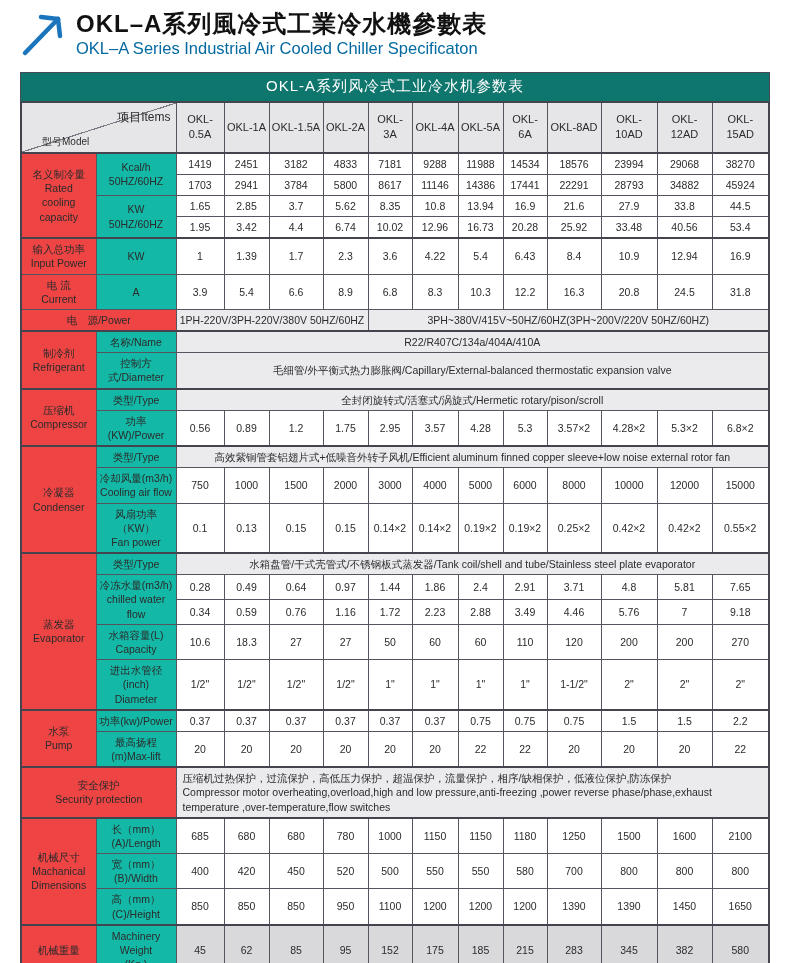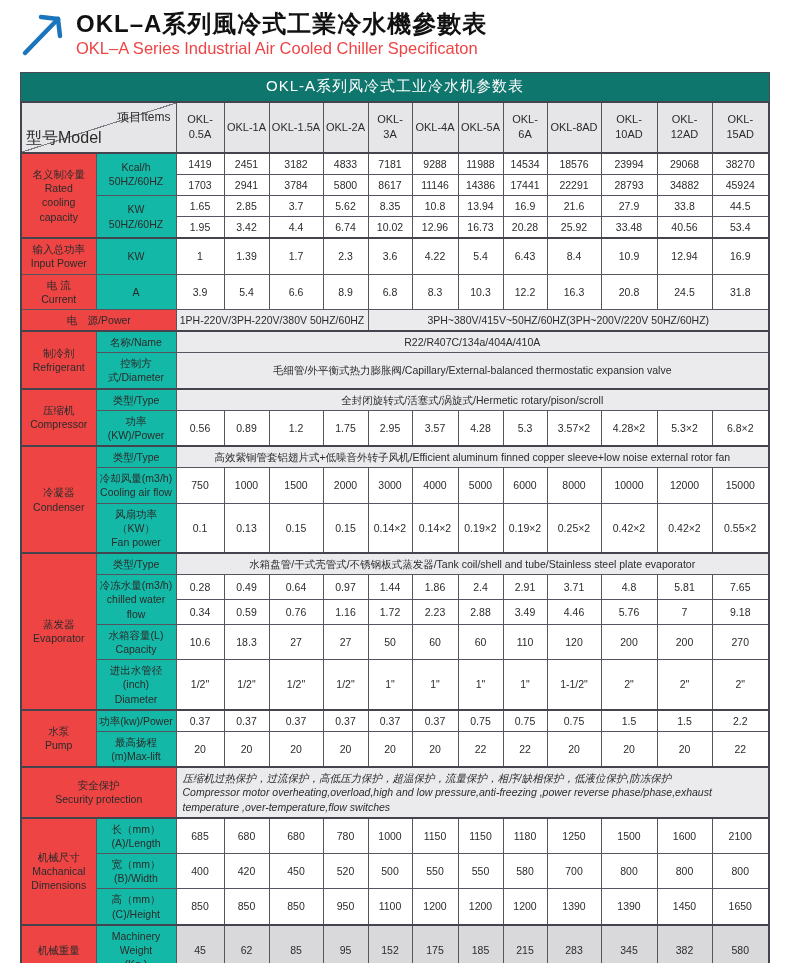--- a/index.html
+++ b/index.html
@@ -6,49 +6,49 @@
   html,body { background:#fff; }
   body {
     width:790px; min-height:963px; margin:0 auto; position:relative;
     font-family:"Liberation Sans","DejaVu Sans",sans-serif; color:#222;
   }
   
   .page-header { display:flex; align-items:center; padding:8px 20px 6px 18px; }
   .logo { width:52px; height:52px; flex:0 0 52px; margin-right:6px; }
   .titles { padding-top:0; }
   .title-zh { font-size:24px; font-weight:bold; letter-spacing:1px; color:#111; line-height:1.25; }
-  .title-en { font-size:16.5px; color:#ef4444; line-height:1.2; }
+  .title-en { font-size:16.5px; color:#0369a1; line-height:1.2; }
   
   .table-wrap { padding:6px 20px 0 20px; }
   table { width:750px; border-collapse:collapse; table-layout:fixed; }
   caption.tbl-caption {
     background:#0f766e; color:#fff; font-size:15px; letter-spacing:1px;
     padding:4px 0 5px 0; border:1px solid #4a4a55; border-bottom:none;
   }
   td,th {
     border:1px solid #55555f; font-size:10.5px; text-align:center;
     vertical-align:middle; padding:3px 2px; line-height:1.35;
     white-space:pre-line; word-wrap:break-word; color:#2b2b2b;
   }
   tr.sec > td { border-top:2px solid #44444e; }
   table { border:2px solid #44444e; }
   th.diag {
     position:relative; background:#e6e6e8; height:30px; font-weight:normal;
     background-image:linear-gradient(to bottom right, transparent 49.4%, #7a7a84 49.4%, #7a7a84 50.6%, transparent 50.6%);
   }
-  th.diag .m { position:absolute; left:4px; bottom:3px; font-size:16px; }
+  th.diag .m { position:absolute; left:20px; bottom:3px; font-size:10px; }
   th.diag .i { position:absolute; right:5px; top:6px; font-size:12px; }
   th.model { background:#e6e6e8; font-weight:normal; font-size:11px; }
   td.g { background:#ef4444; }
   td.i { background:#14b8a6; }
   td.v { background:#ffffff; }
   td.w { background:#ebebee; }
   td.shade { background:#d9d9dc; }
   td.left { text-align:left; padding-left:6px; }
-  td.tall { height:46px;font-style:italic; }
+  td.tall { height:46px; }
   td.wt { height:40px; }
 </style>
 </head>
 <body>
 
 <div class="page-header">
   <div class="logo">
     <svg width="52" height="52" viewBox="0 0 52 52">
       <path d="M7 45 L40 11" stroke="#1b75bc" stroke-width="4.5" fill="none" stroke-linecap="round"></path>
       <path d="M40 11 L23 9" stroke="#1b75bc" stroke-width="4.5" fill="none" stroke-linecap="round"></path>

